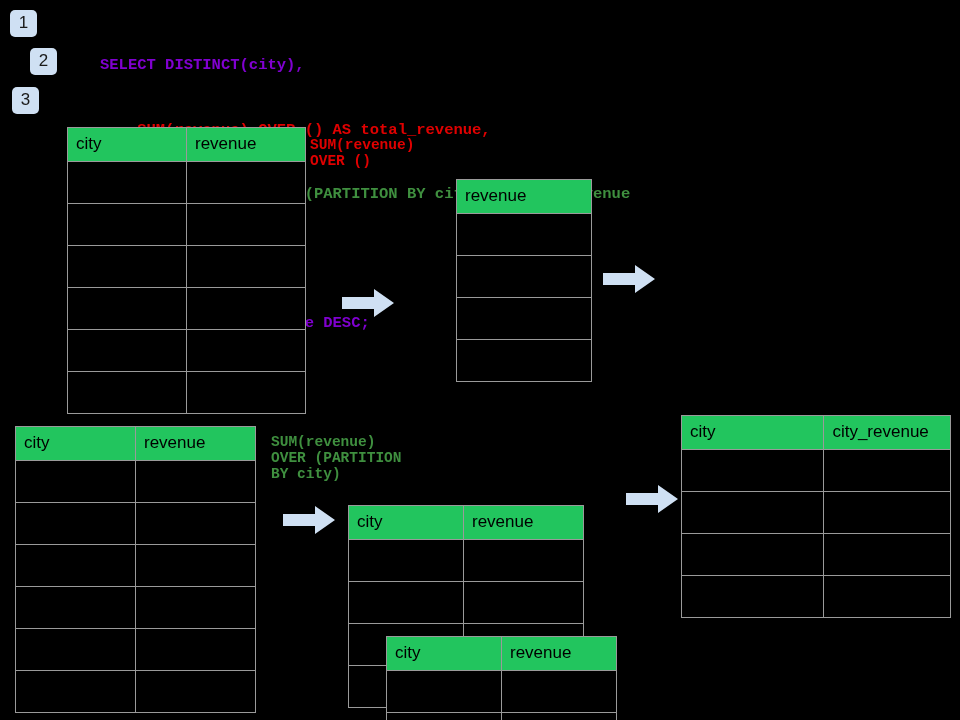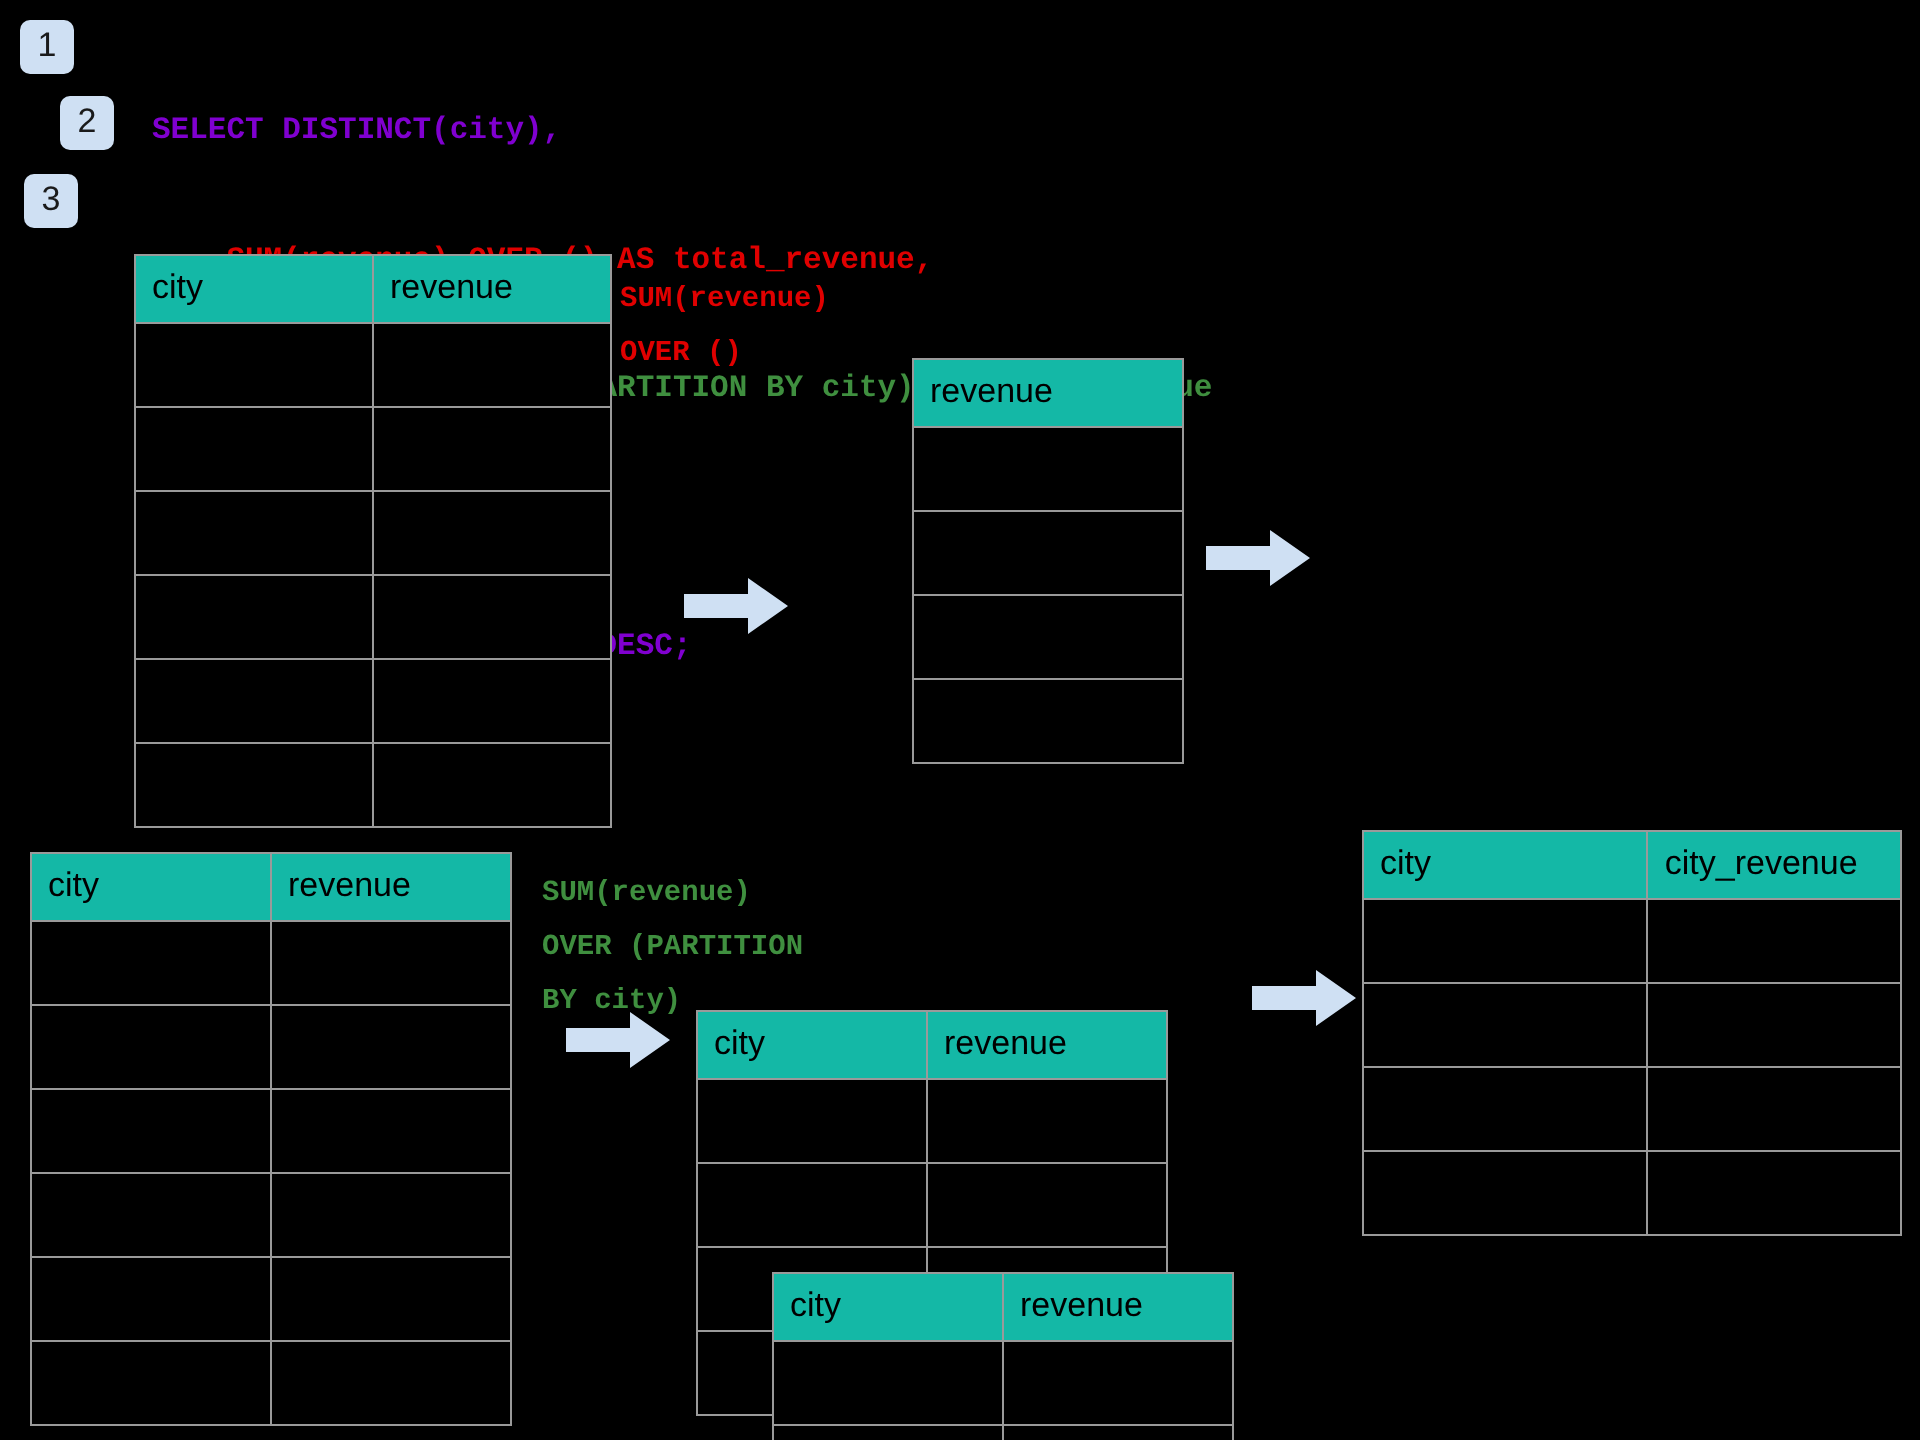--- a/index.html
+++ b/index.html
@@ -54,42 +54,42 @@
     color: #8000d0;
     white-space: pre-line;
     width: 160px;
   }
 
   
   .annot {
     position: absolute;
     font-family: "Liberation Mono", monospace;
     font-size: 14.5px;
-    line-height: 27px;
+    line-height: 16px;
     font-weight: bold;
     white-space: pre-line;
   }
   .annot.red   { color: #e00000; }
   .annot.green { color: #3f8f3f; }
 
   
   .tbl {
     position: absolute;
     border-collapse: collapse;
     background: #000;
     border: 1px solid #9a9a9a;
     table-layout: fixed;
   }
   .tbl th, .tbl td {
     border: 1px solid #9a9a9a;
     padding: 0;
     margin: 0;
   }
   .tbl th {
-    background: #14b8a6;
+    background: #22c55e;
     color: #000000;
     font-family: "Liberation Sans", sans-serif;
     font-weight: 400;
     font-size: 17px;
     text-align: left;
     padding: 4px 8px 6px 8px;
     height: 34px;
     white-space: nowrap;
   }
   .tbl td {
@@ -106,21 +106,21 @@
 </style>
 </head>
 <body>
 
 <div id="stage">
 
   <div class="badge" style="left:10px; top:10px;">1</div>
   <div class="badge" style="left:30px; top:48px;">2</div>
   <div class="badge" style="left:12px; top:87px;">3</div>
 
-  <div class="sql" style="left:76px; top:12px;">
+  <div class="sql" style="left:100px; top:12px;">
     <div class="sql-line c-purple">SELECT DISTINCT(city),</div>
     <div class="sql-line c-red">    SUM(revenue) OVER () AS total_revenue,</div>
     <div class="sql-line c-green">    SUM(revenue) OVER (PARTITION BY city) as city_revenue</div>
     <div class="sql-line c-purple">  FROM rides</div>
     <div class="sql-line c-purple">  ORDER by city_revenue DESC;</div>
   </div>
 
 
   <div class="annot red" style="left:310px; top:137px;">SUM(revenue)
 OVER ()</div>

